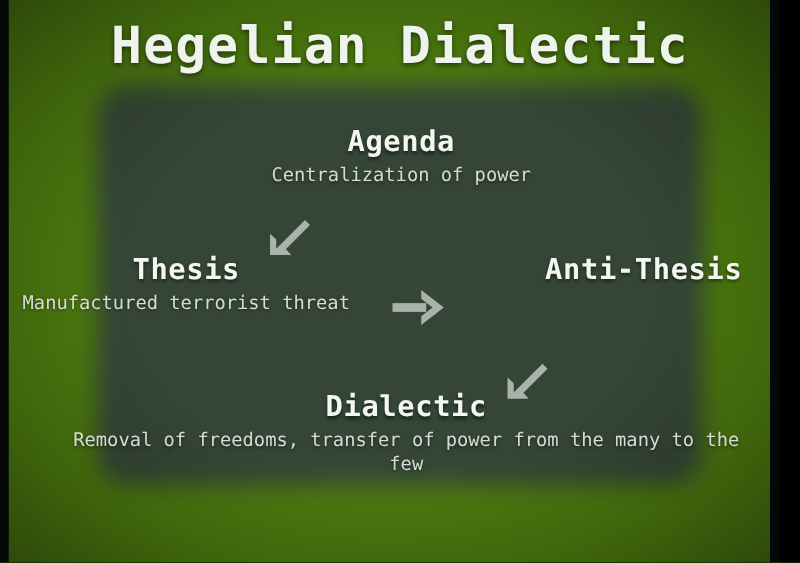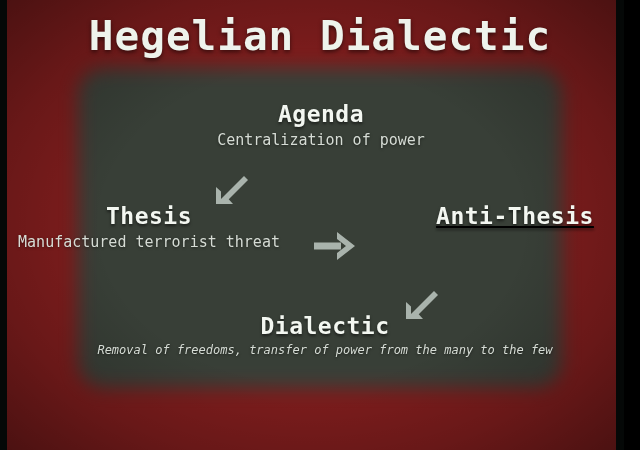--- a/index.html
+++ b/index.html
@@ -12,21 +12,21 @@
     width: 640px;
     height: 450px;
     overflow: hidden;
     font-family: "DejaVu Sans Mono", "Liberation Mono", monospace;
   }
 
   #slide {
     position: relative;
     width: 624px;
     height: 450px;
-    background: #7f1d1d;
+    background: #4d7c0f;
     overflow: hidden;
   }
 
   
   #inner-panel {
     position: absolute;
     left: 78px;
     top: 68px;
     width: 484px;
     height: 320px;
@@ -101,24 +101,24 @@
     color: #d6dcd5;
     text-align: center;
     line-height: 1.28;
     text-shadow: 0 1px 3px rgba(0,0,0,0.45);
     margin-top: 3px;
   }
 
   
   #node-agenda      { left: 178px; top: 102px; width: 286px; }
   #node-thesis      { left: 4px;   top: 204px; width: 290px; }
-  #node-antithesis  { left: 390px; top: 204px; width: 250px; text-decoration: underline; }
+  #node-antithesis  { left: 390px; top: 204px; width: 250px; }
   #node-synthesis   { left: 55px;  top: 314px; width: 540px; }
 
-  #node-synthesis .node-desc { font-size: 12px; font-style: italic; }
+  #node-synthesis .node-desc { font-size: 15px; }
 
   
   .arrow {
     position: absolute;
     color: #a9b3ac;
   }
   .arrow svg { display: block; }
 
   #arrow-agenda-thesis   { left: 210px; top: 170px; }
   #arrow-thesis-anti     { left: 312px; top: 229px; }

